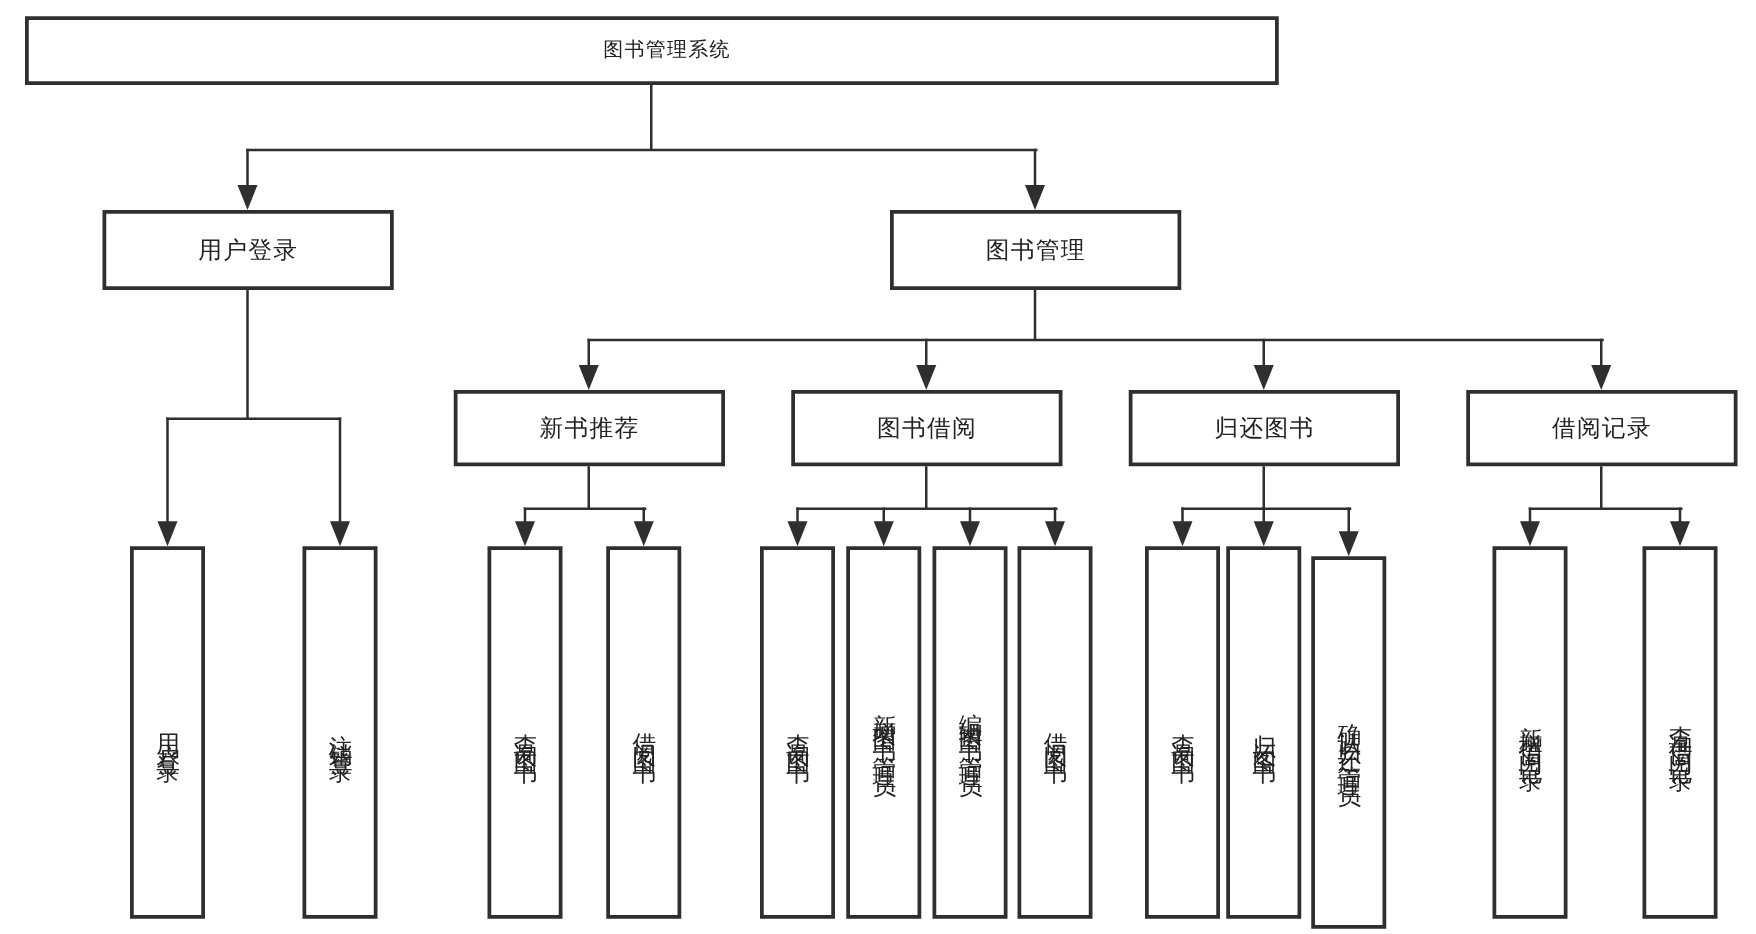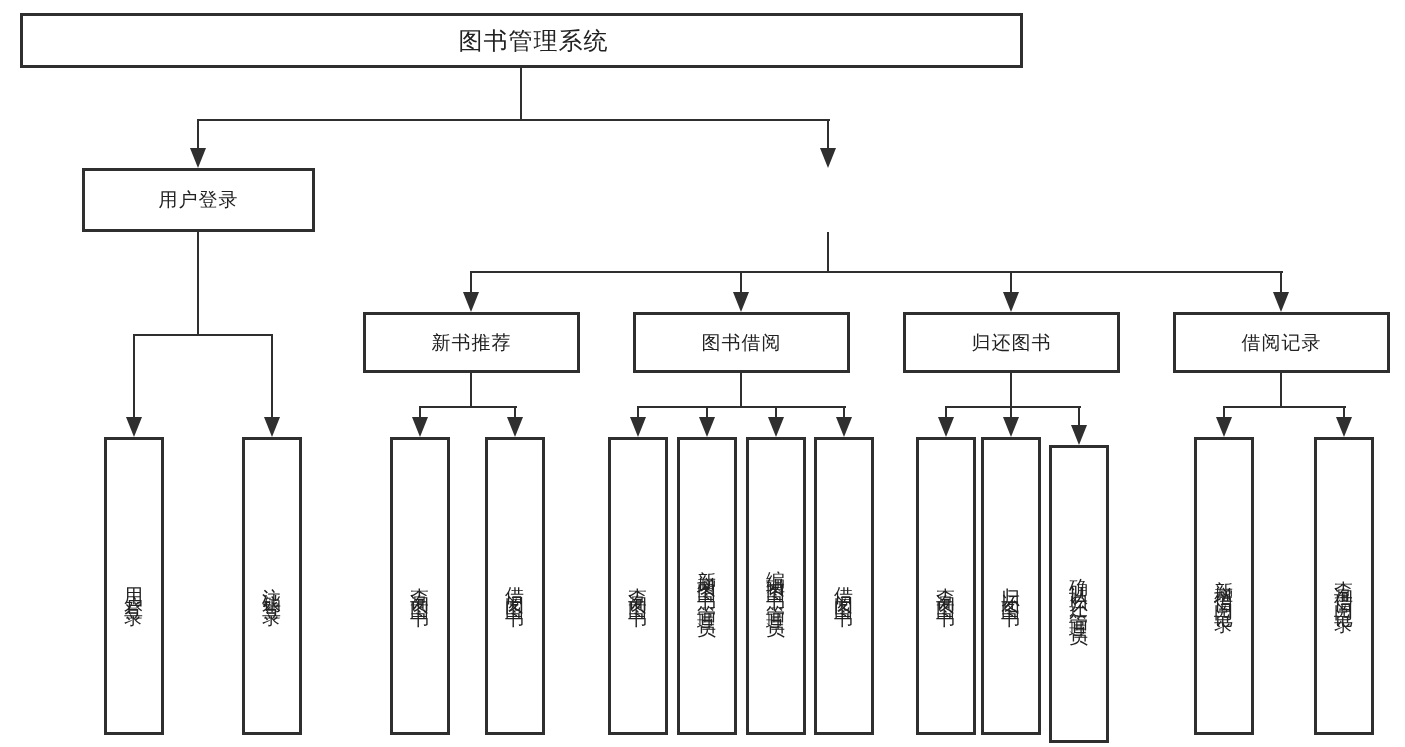--- a/index.html
+++ b/index.html
@@ -22,21 +22,21 @@
     border: 3px solid #2f2f2f;
     background: #ffffff;
     display: flex;
     align-items: center;
     justify-content: center;
     text-align: center;
     letter-spacing: 1px;
     font-size: 19px;
     color: #222222;
   }
-  .box.root { font-size: 24px; padding-left: 24px; }
+  .box.root { font-size: 16px; padding-left: 24px; }
   .vbox span.vtext {
     writing-mode: vertical-lr;
     text-orientation: mixed;
     letter-spacing: 7px;
     line-height: 1;
     font-size: 19px;
   }
   .line {
     position: absolute;
     background: #2f2f2f;
@@ -68,20 +68,21 @@
   <div class="box root" style="left:20px; top:13px; width:1003px; height:55px;">图书管理系统</div>
 
   <div class="line" style="left:520px; top:68px;  width:2px;   height:52px;"></div>
   <div class="line" style="left:197px; top:119px; width:633px; height:2px;"></div>
   <div class="line" style="left:197px; top:119px; width:2px;   height:30px;"></div>
   <div class="line" style="left:827px; top:119px; width:2px;   height:30px;"></div>
   <div class="arrow" style="left:190px; top:148px;"></div>
   <div class="arrow" style="left:820px; top:148px;"></div>
 
   <div class="box" style="left:82px;  top:168px; width:233px; height:64px;">用户登录</div>
+  <div class="box" style="left:712px; top:168px; width:233px; height:64px;">图书管理</div>
 
   <div class="line" style="left:197px; top:232px; width:2px;   height:103px;"></div>
   <div class="line" style="left:133px; top:334px; width:140px; height:2px;"></div>
   <div class="line" style="left:133px; top:334px; width:2px;   height:84px;"></div>
   <div class="line" style="left:271px; top:334px; width:2px;   height:84px;"></div>
   <div class="arrow" style="left:126px; top:417px;"></div>
   <div class="arrow" style="left:264px; top:417px;"></div>
 
   <div class="line" style="left:827px;  top:232px; width:2px;   height:40px;"></div>
   <div class="line" style="left:470px;  top:271px; width:813px; height:2px;"></div>

